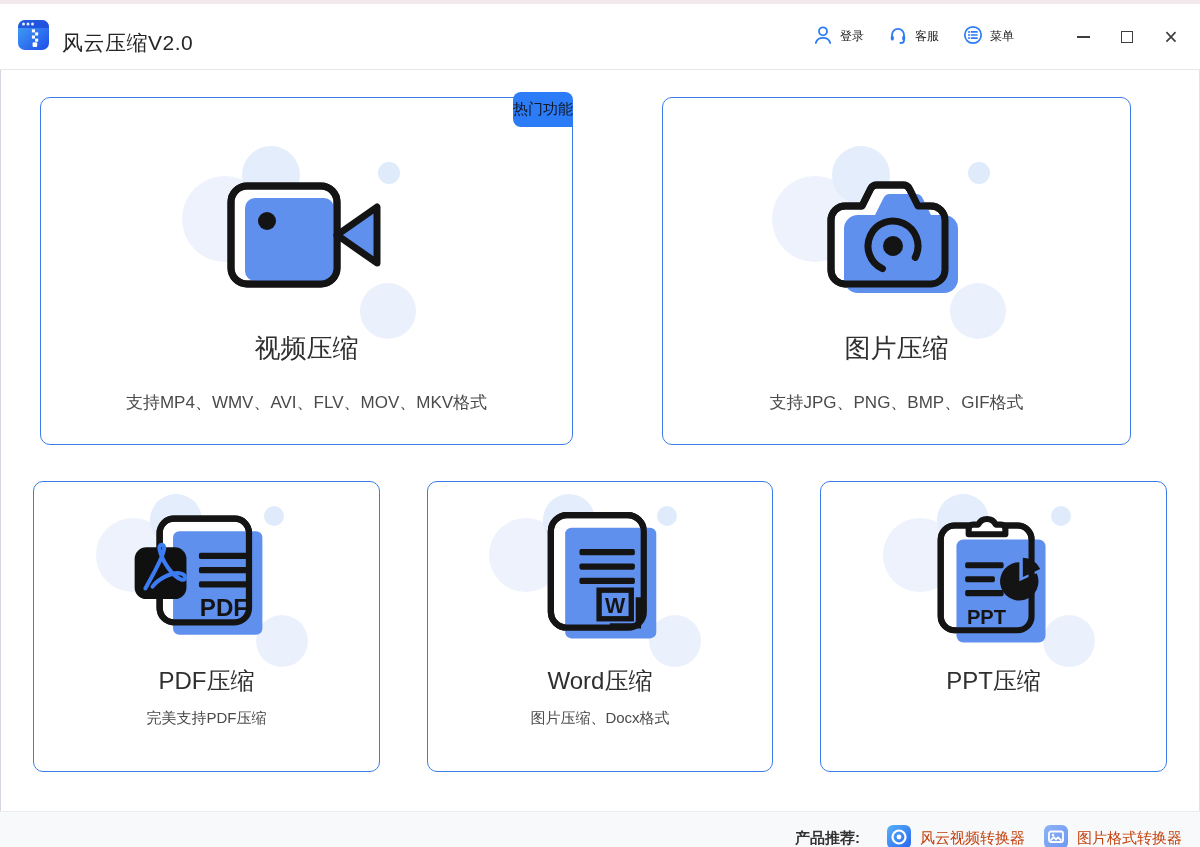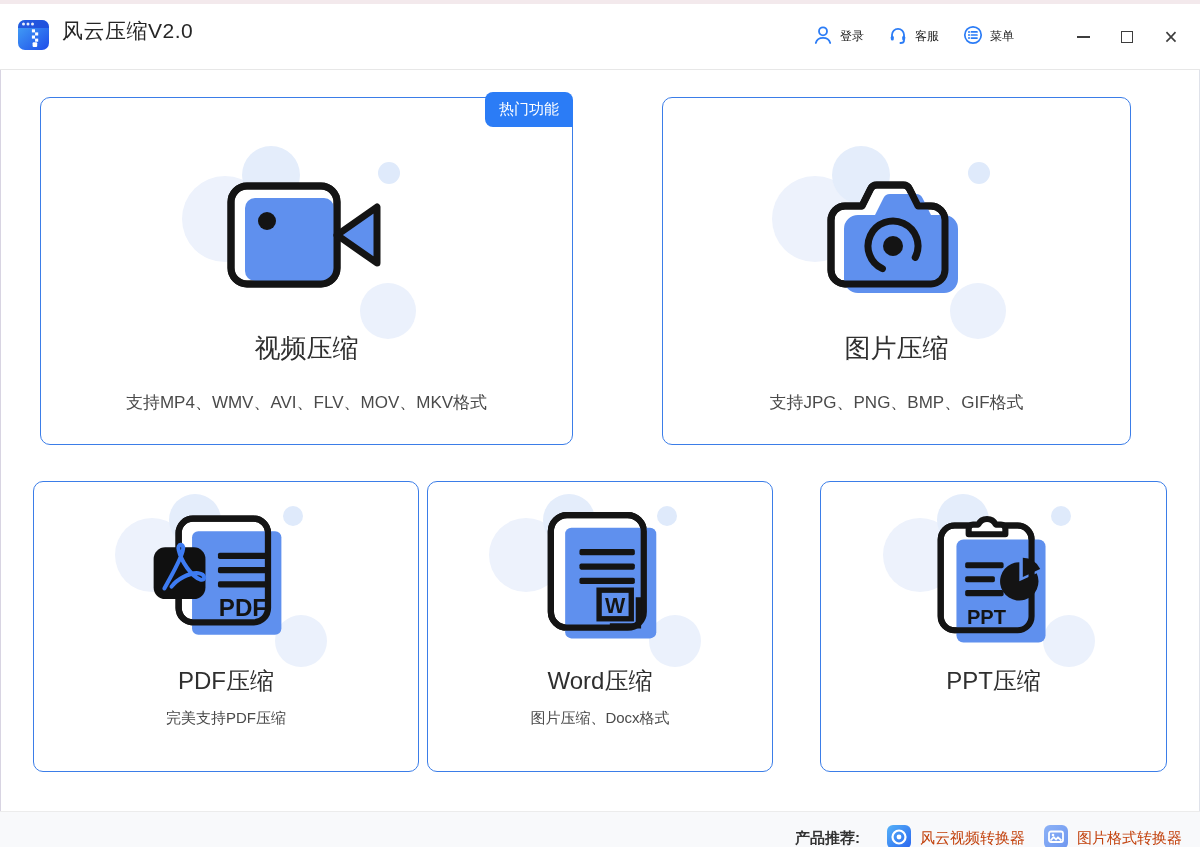--- a/index.html
+++ b/index.html
@@ -5,40 +5,40 @@
   html,body{margin:0;padding:0;background:#e9e9ef;}
   .app{
     position:relative;width:1200px;height:847px;background:#fff;
     font-family:"Liberation Sans","DejaVu Sans",sans-serif;
     overflow:hidden;box-shadow:inset -1px 0 0 #dfe2ea, inset 1px 0 0 #d8d4e2, inset 0 -1px 0 #e3e5ea;
   }
   .top-strip{position:absolute;left:0;top:0;width:1200px;height:4px;background:#f3e9ec;}
   
   .header{position:absolute;left:0;top:4px;width:1200px;height:66px;background:#fff;
     border-bottom:1px solid #e7e7e7;display:flex;align-items:center;box-sizing:border-box;}
-  .brand{display:flex;align-items:flex-start;margin-left:16px;}
+  .brand{display:flex;align-items:flex-end;margin-left:16px;}
   .app-title{font-size:21px;color:#262626;margin-left:10px;letter-spacing:.5px;}
   .hdr-right{margin-left:auto;display:flex;align-items:center;margin-right:20px;}
   .nav-item{display:flex;align-items:center;margin-left:24px;cursor:pointer;}
   .nav-item .lbl{font-size:12px;color:#1b1b1b;margin-left:7px;}
   .win-controls{display:flex;align-items:center;margin-left:34px;}
   .wc{width:18px;height:20px;display:flex;align-items:center;justify-content:center;margin-left:26px;cursor:pointer;}
   .wc-min i{display:block;width:13px;border-top:2px solid #3d3d3d;}
   .wc-max i{display:block;width:10px;height:10px;border:1.7px solid #3d3d3d;}
   .wc-close{font-size:23px;color:#3d3d3d;line-height:18px;}
   
   .card{position:absolute;background:#fff;border:1px solid #3b7de8;border-radius:10px;
     text-align:center;box-sizing:border-box;cursor:pointer;}
   .card-video{left:40px;top:97px;width:533px;height:348px;}
   .card-image{left:662px;top:97px;width:469px;height:348px;}
-  .card-pdf{left:33px;top:481px;width:386px;height:291px;}
+  .card-pdf{left:33px;top:481px;width:347px;height:291px;}
   .card-word{left:427px;top:481px;width:346px;height:291px;}
   .card-ppt{left:820px;top:481px;width:347px;height:291px;}
-  .badge{position:absolute;top:-6px;right:-1px;background:#2b7cf6;color:#ffffff;font-size:15px;
-    padding:8px 14px;border-radius:8px 8px 0 8px;}
+  .badge{position:absolute;top:-6px;right:-1px;background:#2b7cf6;color:#0f172a;font-size:15px;
+    padding:8px 0;border-radius:8px 8px 0 8px;}
   .stage{position:relative;margin:0 auto;}
   .stage-lg{width:210px;height:165px;margin-top:58px;}
   .stage-sm{width:170px;height:145px;margin-top:22px;}
   .stage svg{position:relative;z-index:2;}
   .stage-lg svg{margin-top:8px;}
   .stage-sm svg{margin-top:4px;}
   .bubble{position:absolute;border-radius:50%;z-index:1;}
   .b1{background:#edf2fc;} .b2{background:#dfeafb;} .b3{background:#ebf1fc;} .b4{background:#e4edfb;}
   .stage-lg .b1{width:86px;height:86px;left:-20px;top:20px;}
   .stage-lg .b2{width:22px;height:22px;right:12px;top:6px;}

